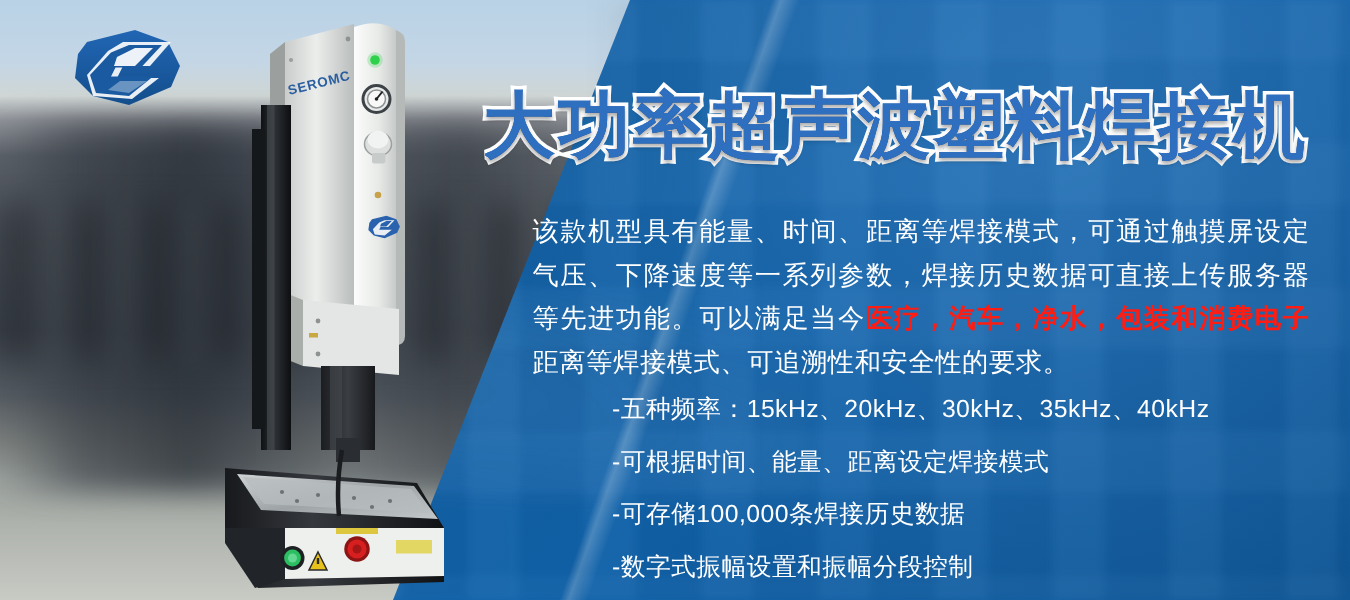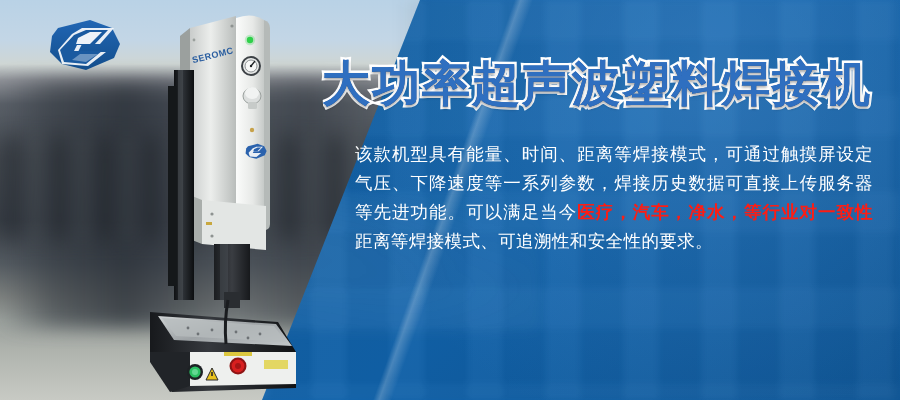--- a/index.html
+++ b/index.html
@@ -276,16 +276,22 @@
       <polygon points="84,368 90,380 78,380" fill="#e8c21c" stroke="#2a2a2a" stroke-width="1"></polygon>
       <rect x="83.2" y="372" width="1.6" height="4" fill="#2a2a2a"></rect>
 
       <path d="M100 300 q-4 22 -2 44" stroke="#1a1c1f" stroke-width="3" fill="none"></path>
     </svg>
   </div>
 
   <div class="title">大功率超声波塑料焊接机</div>
   <div class="title-fill">大功率超声波塑料焊接机</div>
 
-  <div class="para"><span>该款机型具有能量、时间、距离等焊接模式，可通过触摸屏设定气压、下降速度等一系列参数，焊接历史数据可直接上传服务器等先进功能。可以满足当今</span><span class="hl">医疗，汽车，净水，等行业对一致性</span><span>距离等焊接模式、可追溯性和安全性的要求。</span></div>
-
+  <div class="para"><span>该款机型具有能量、时间、距离等焊接模式，可通过触摸屏设定气压、下降速度等一系列参数，焊接历史数据可直接上传服务器等先进功能。可以满足当今</span><span class="hl">医疗，汽车，净水，包装和消费电子</span><span>距离等焊接模式、可追溯性和安全性的要求。</span></div>
+
+  <div class="bullets">
+    <div class="bullet">-五种频率：15kHz、20kHz、30kHz、35kHz、40kHz</div>
+    <div class="bullet">-可根据时间、能量、距离设定焊接模式</div>
+    <div class="bullet">-可存储100,000条焊接历史数据</div>
+    <div class="bullet">-数字式振幅设置和振幅分段控制</div>
+  </div>
 
 </div>
 
 </body></html>

